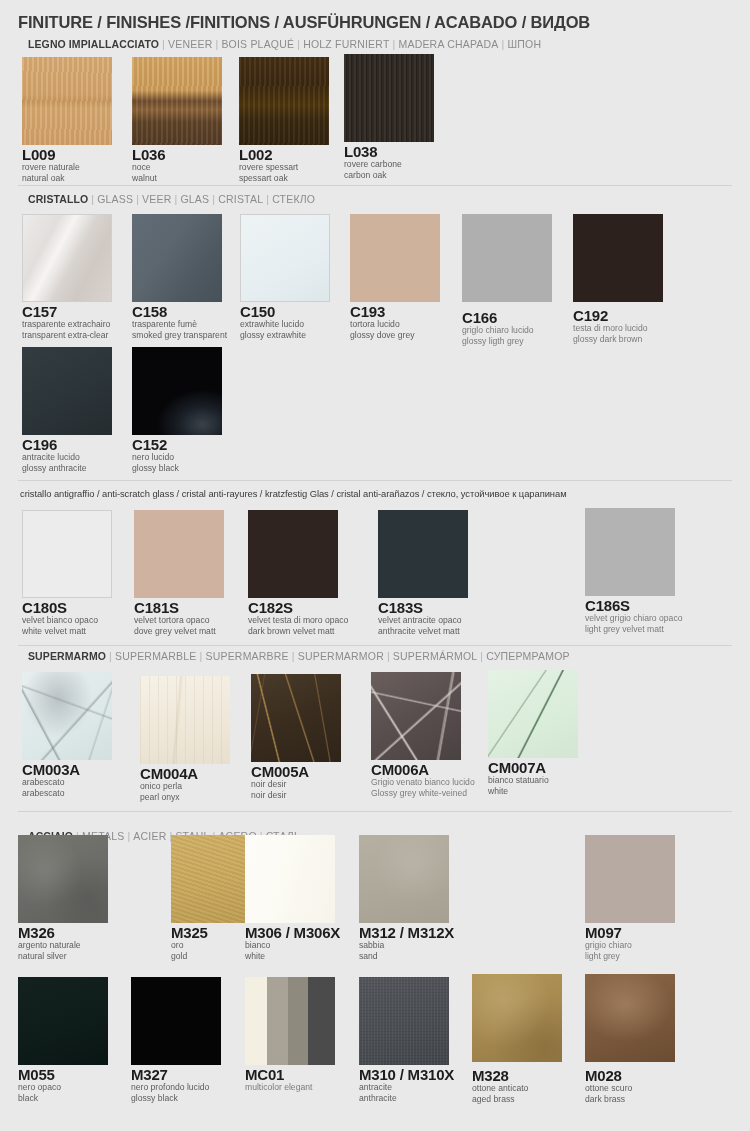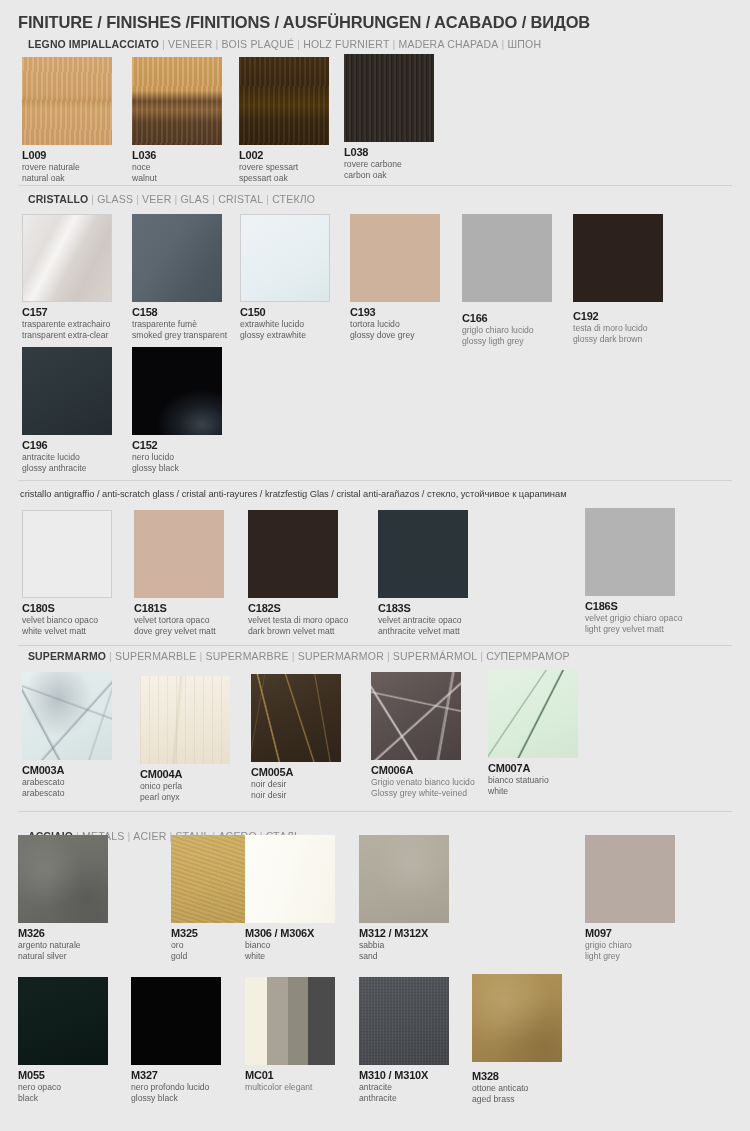--- a/index.html
+++ b/index.html
@@ -66,21 +66,21 @@
     position: absolute;
   }
   .chip {
     width: 90px;
     height: 88px;
     background: #ccc;
     display: block;
   }
   .chip.outline { border: 1px solid #cfcfcf; }
   .code {
-    font-size: 11px;
+    font-size: 15px;
     font-weight: bold;
     color: #1d1d1d;
     margin-top: 4px;
     letter-spacing: -0.2px;
     white-space: nowrap;
     line-height: 12px;
   }
   .desc {
     font-size: 8.6px;
     color: #5d5d5d;
@@ -386,14 +386,22 @@
   <div class="sw" style="left:472px; top:974px;">
     <span class="chip" style="background:
         radial-gradient(circle at 35% 30%, rgba(255,245,200,.18) 0%, transparent 55%),
         radial-gradient(circle at 80% 80%, rgba(60,40,10,.16) 0%, transparent 50%),
         linear-gradient(165deg,#b09357 0%,#a5884f 55%,#977c47 100%);"></span>
     <div class="code" style="margin-top:8px;">M328</div>
     <div class="desc">ottone anticato</div>
     <div class="desc">aged brass</div>
   </div>
 
+  <div class="sw" style="left:585px; top:974px;">
+    <span class="chip" style="background:
+        radial-gradient(ellipse 85% 70% at 45% 35%, rgba(255,230,190,.22) 0%, transparent 60%),
+        linear-gradient(160deg,#8a6647 0%,#7c5a3d 50%,#6b4c33 100%);"></span>
+    <div class="code" style="margin-top:8px;">M028</div>
+    <div class="desc">ottone scuro</div>
+    <div class="desc">dark brass</div>
+  </div>
 
 </div>
 
 </body></html>

